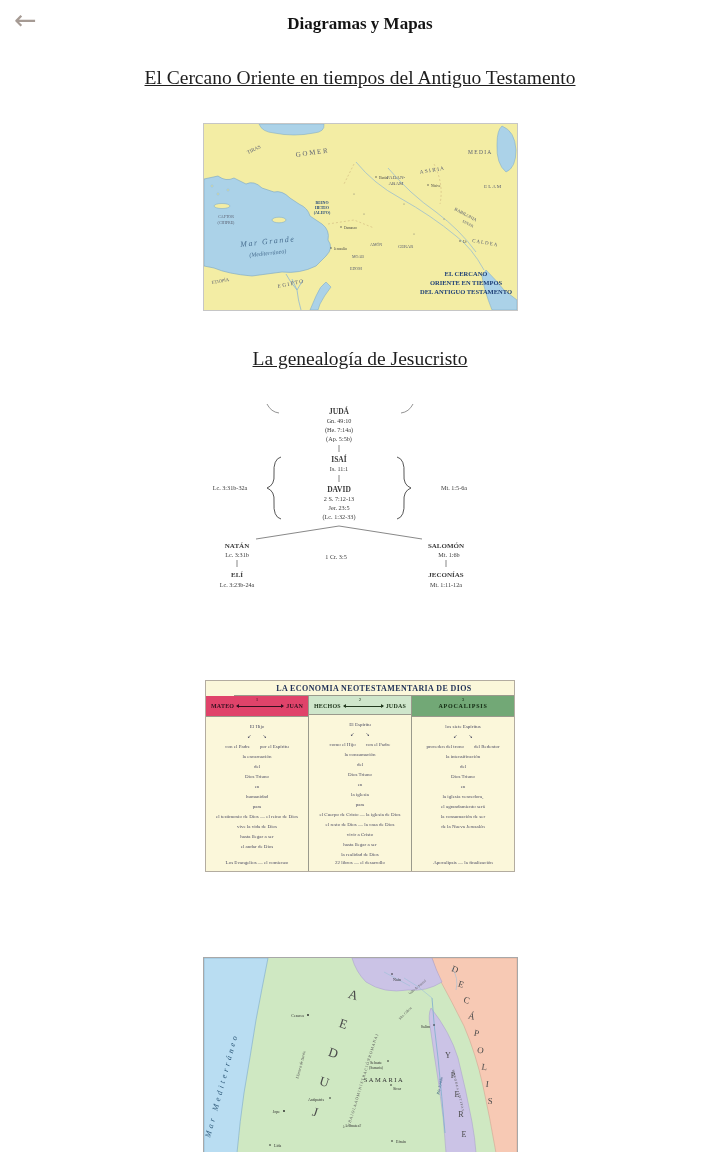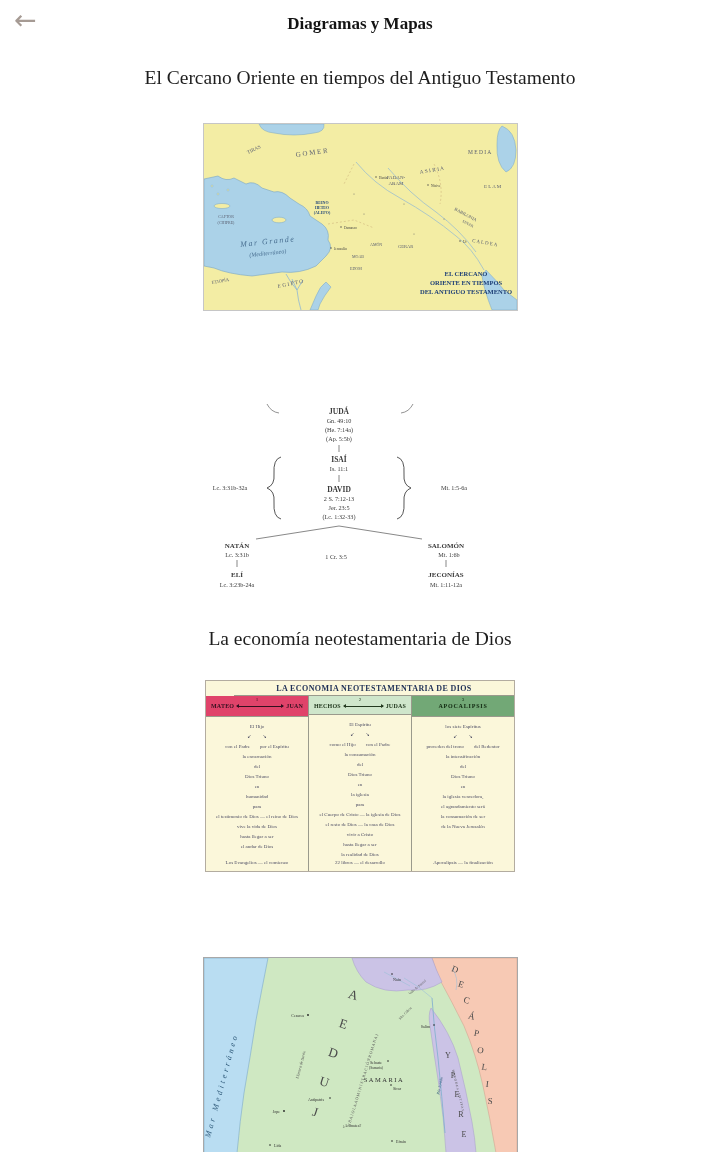--- a/index.html
+++ b/index.html
@@ -2,21 +2,21 @@
 <html><head>
 <meta charset="utf-8">
 <style>
   html,body{margin:0;padding:0;}
   .page{position:relative;width:720px;height:1152px;background:#ffffff;overflow:hidden;
         font-family:"Liberation Serif",serif;color:#1c1c1c;}
   .back{position:absolute;left:14px;top:6px;font-size:27px;color:#a69b94;cursor:pointer;
         font-family:"DejaVu Sans",sans-serif;line-height:1;}
   .apptitle{position:absolute;left:0;top:14px;width:100%;text-align:center;
         font-size:17px;font-weight:bold;color:#141414;}
-  .sect{position:absolute;left:0;width:100%;text-align:center;font-size:19.5px;color:#1e1e1e;}
+  .sect{position:absolute;left:0;width:100%;text-align:center;font-size:19.5px;color:#1e1e1e;text-decoration:underline;}
   .h1{top:67px}.h2{top:348px}.h3{top:628px}.h4{top:910px}
   .fig{position:absolute;}
   .fig svg{display:block;width:100%;height:100%;}
   .fig-map1{left:203px;top:123px;width:313px;height:186px;border:1px solid #c6c6c6;}
   .fig-gen{left:199px;top:400px;width:290px;height:190px;}
   .fig-map2{left:203px;top:957px;width:313px;height:195px;border:1px solid #a8a8a8;}
   .fig-map1 text,.fig-map2 text{font-family:"Liberation Serif",serif;}
   .fig-gen text{font-family:"Liberation Serif",serif;fill:#3a3a3a;}
   
   .eco{position:absolute;left:205px;top:680px;width:310px;height:192px;background:#fbf7da;
@@ -121,20 +121,21 @@
         <circle cx="240" cy="95" r="0.5" fill="#666"></circle>
       <circle cx="210" cy="110" r="0.5" fill="#666"></circle>
         <circle cx="190" cy="60" r="0.5" fill="#666"></circle>
 
       <text x="262" y="152" font-size="6.5" font-weight="bold" fill="#1d3f76" text-anchor="middle">EL CERCANO</text>
       <text x="262" y="161" font-size="6.5" font-weight="bold" fill="#1d3f76" text-anchor="middle">ORIENTE EN TIEMPOS</text>
       <text x="262" y="170" font-size="6.5" font-weight="bold" fill="#1d3f76" text-anchor="middle">DEL ANTIGUO TESTAMENTO</text>
     </svg>
   </div>
 
+  <div class="sect h2">La genealogía de Jesucristo</div>
 
   <div class="fig fig-gen">
     <svg viewBox="0 0 290 190">
       <path d="M68,4 Q72,12 80,13" fill="none" stroke="#777" stroke-width="0.8"></path>
       <path d="M202,13 Q210,12 214,4" fill="none" stroke="#777" stroke-width="0.8"></path>
       <text x="140" y="14" font-size="7.5" font-weight="bold" text-anchor="middle">JUDÁ</text>
       <text x="140" y="23" font-size="6.2" text-anchor="middle">Gn. 49:10</text>
       <text x="140" y="32" font-size="6.2" text-anchor="middle">(He. 7:14a)</text>
       <text x="140" y="41" font-size="6.2" text-anchor="middle">(Ap. 5:5b)</text>
       <line x1="140" y1="45" x2="140" y2="52" stroke="#555" stroke-width="0.7"></line>
@@ -157,21 +158,20 @@
       <text x="38" y="187" font-size="6.2" text-anchor="middle">Lc. 3:23b-24a</text>
       <text x="137" y="159" font-size="6.2" text-anchor="middle">1 Cr. 3:5</text>
       <text x="247" y="148" font-size="7" font-weight="bold" text-anchor="middle">SALOMÓN</text>
       <text x="250" y="157" font-size="6.2" text-anchor="middle">Mt. 1:6b</text>
       <line x1="247" y1="160" x2="247" y2="167" stroke="#555" stroke-width="0.7"></line>
       <text x="247" y="177" font-size="7" font-weight="bold" text-anchor="middle">JECONÍAS</text>
       <text x="247" y="187" font-size="6.2" text-anchor="middle">Mt. 1:11-12a</text>
     </svg>
   </div>
 
-  <div class="sect h3">La economía neotestamentaria de Dios</div>
 
   <div class="eco">
     <div class="eco-title">LA ECONOMIA NEOTESTAMENTARIA DE DIOS</div>
     <div class="eco-cols">
       <div class="eco-col">
         <div class="eco-head c1">
           <div class="eco-num">1</div>
           <div class="eco-hrow">
             <span>MATEO</span>
             <span class="eco-arr"></span>

